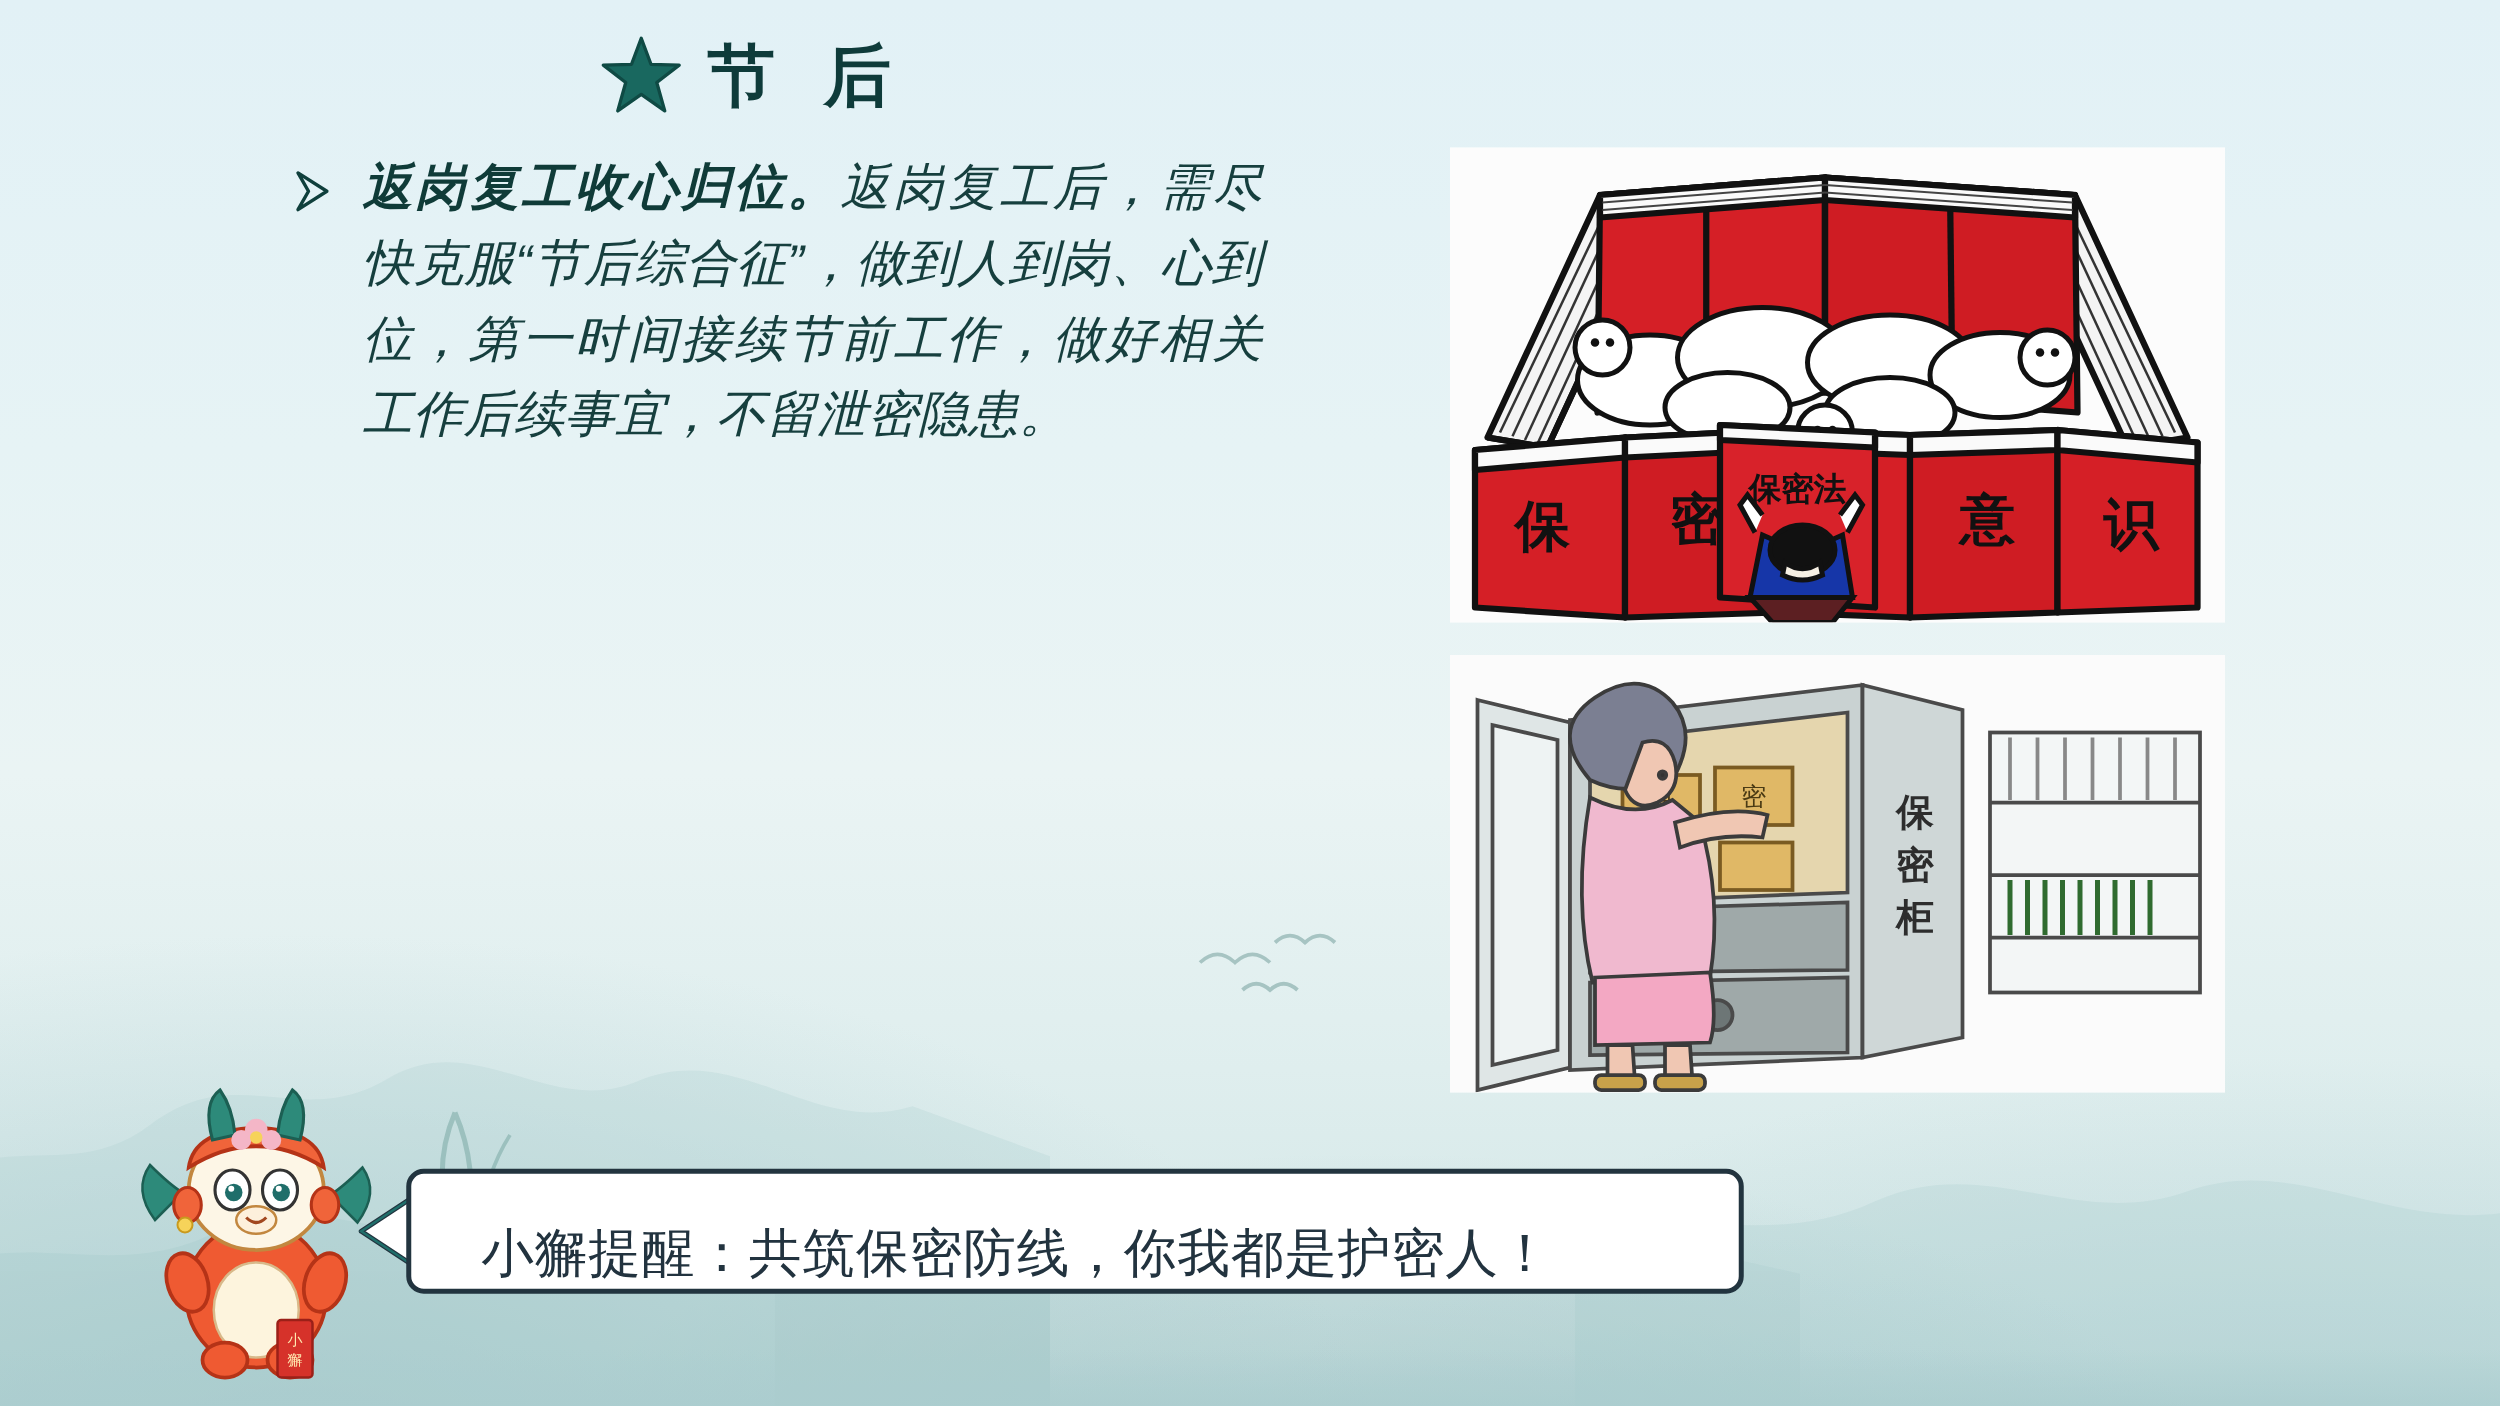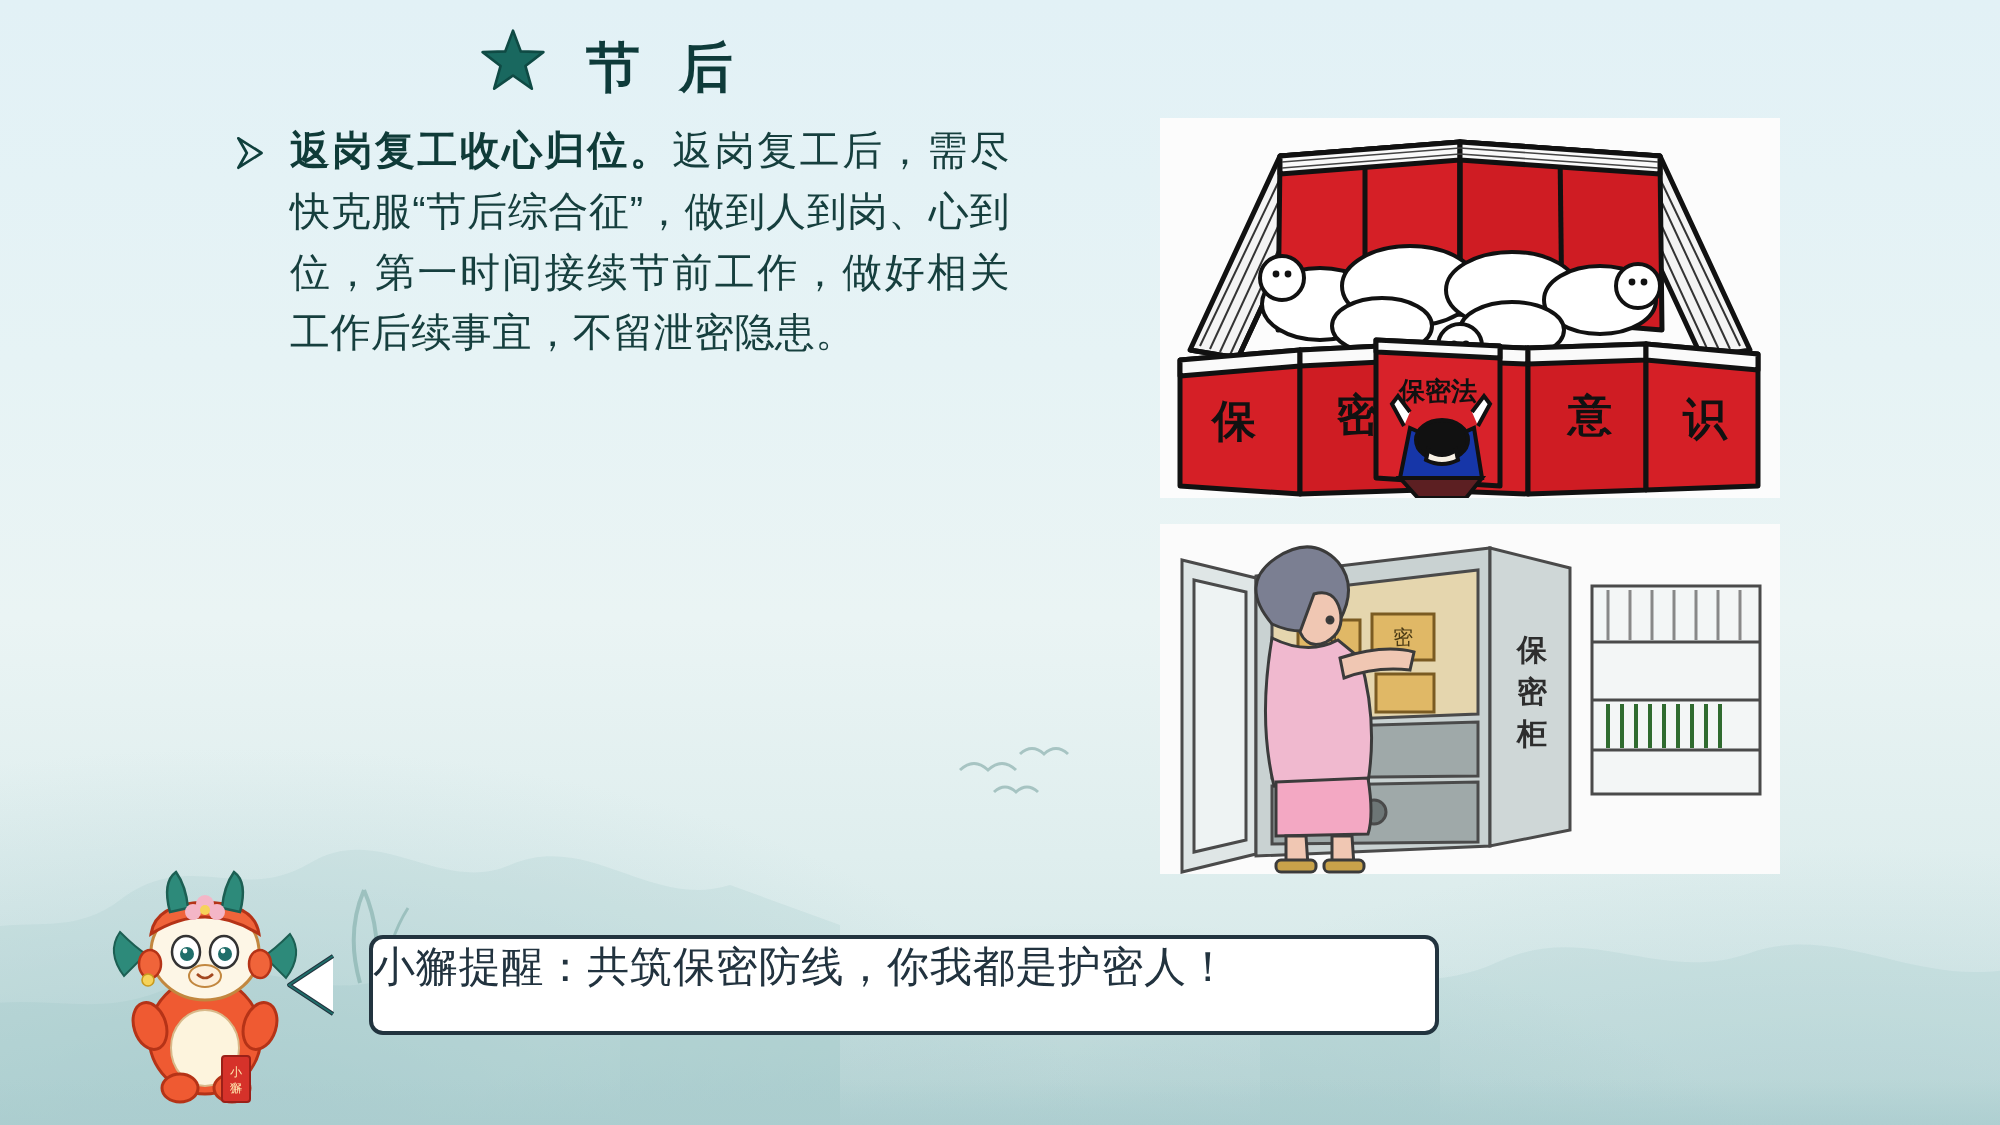--- a/index.html
+++ b/index.html
@@ -21,34 +21,34 @@
   }
   .mtn{position:absolute;bottom:0;opacity:.55;filter:blur(.4px);}
   .watermark-strip{
     position:absolute;left:0;right:0;bottom:0;height:46px;
     background:linear-gradient(180deg,rgba(190,218,219,0) 0%,rgba(171,205,207,.75) 100%);
   }
 
   
   #title-row{
     position:absolute;left:480px;top:28px;
-    display:flex;align-items:flex-end;gap:40px;
+    display:flex;align-items:center;gap:20px;
   }
   #title-star{width:66px;height:66px;display:block;}
   #title-text{
     font-size:54px;font-weight:bold;color:#0e3b3a;
     letter-spacing:.22em;line-height:1;
     white-space:nowrap;
   }
 
   
   #content{
     position:absolute;left:290px;top:120px;width:720px;
   }
-  .bullet{position:relative;margin-bottom:26px;}
+  .bullet{position:relative;margin-bottom:26px;font-style:italic;}
   .bullet-marker{
     position:absolute;left:-60px;top:12px;
     width:42px;height:42px;color:#10403f;
   }
   .bullet-body{
     font-size:40px;line-height:1.52;color:#163f3e;
     text-align:justify;text-justify:inter-ideograph;
     letter-spacing:.01em;
   }
   .bullet-lead{font-weight:bold;color:#0f3b38;}
@@ -58,22 +58,22 @@
     position:absolute;background:#fdfdfd;overflow:hidden;
   }
   #photo-books{left:1160px;top:118px;width:620px;height:380px;}
   #photo-cabinet{left:1160px;top:524px;width:620px;height:350px;}
 
   
   #mascot{position:absolute;left:100px;top:860px;width:210px;height:250px;}
   #callout{
     position:absolute;left:325px;top:935px;width:1070px;height:100px;
     background:#ffffff;border:4px solid #22343f;border-radius:14px;
-    display:flex;align-items:flex-start;
-    box-sizing:border-box;margin-left:44px;
+    display:flex;align-items:flex-end;
+    box-sizing:border-box;padding-left:56px;
   }
   #callout-text{
     font-size:42px;color:#22333f;letter-spacing:.02em;white-space:nowrap;
   }
   #callout-tail{
     position:absolute;left:283px;top:952px;width:52px;height:66px;
   }
 </style>
 </head>
 <body>

